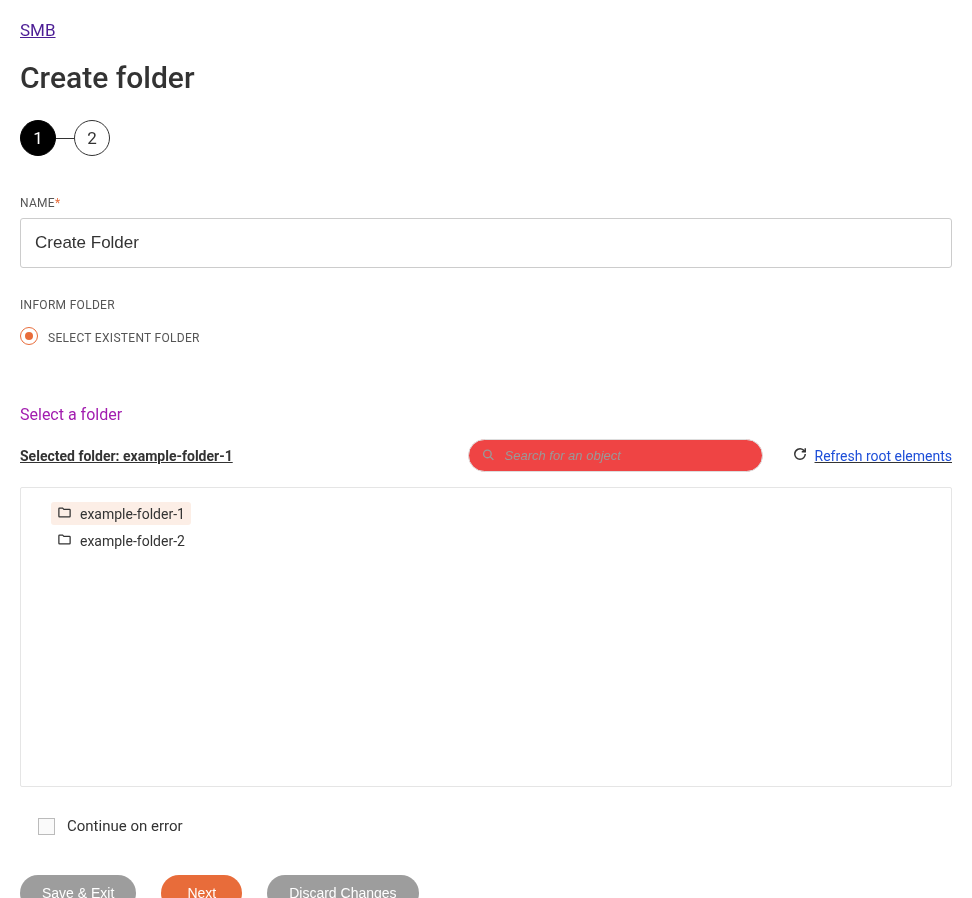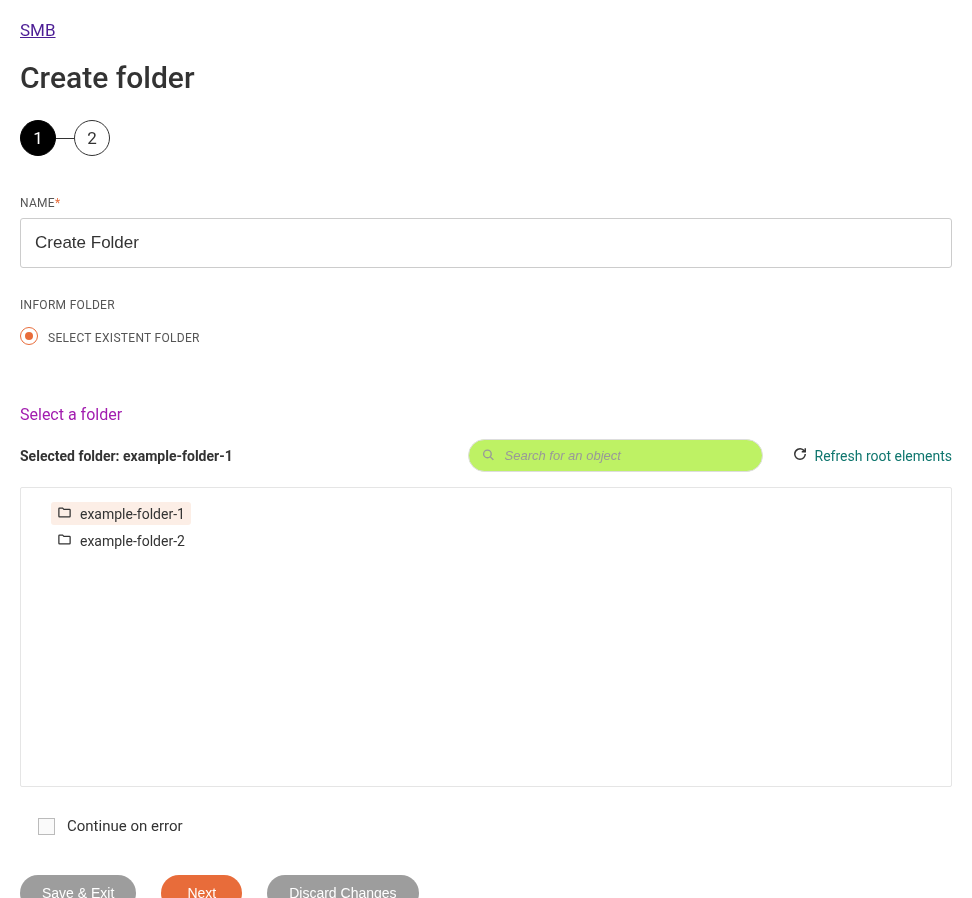--- a/index.html
+++ b/index.html
@@ -112,20 +112,21 @@
     .subsection-title {
       font-size: 16px;
       color: #a21caf;
       margin-bottom: 15px;
     }
     .selected-row {
       display: flex;
       align-items: center;
       justify-content: space-between;
       margin-bottom: 15px;
+      text-decoration: underline;
     }
     .selected-text {
       font-size: 14px;
       font-weight: 700;
       color: #333;
     }
     .right-controls {
       display: flex;
       align-items: center;
       gap: 30px;
@@ -142,29 +143,29 @@
       color: #999;
     }
     .search-input {
       width: 100%;
       padding: 8px 12px 8px 36px;
       border: 1px solid #ddd;
       border-radius: 18px;
       font-size: 13px;
       font-style: italic;
       color: #333;
-      background: #bef264;
+      background: #ef4444;
     }
     .search-input::placeholder { color: #999; font-style: italic; }
     .refresh-link {
       display: flex;
       align-items: center;
       gap: 8px;
       font-size: 14px;
-      color: #0f766e;
+      color: #1d4ed8;
       cursor: pointer;
     }
     .tree-box {
       border: 1px solid #e5e5e5;
       border-radius: 2px;
       min-height: 300px;
       padding: 14px 30px;
       margin-bottom: 30px;
     }
     .tree-item {

